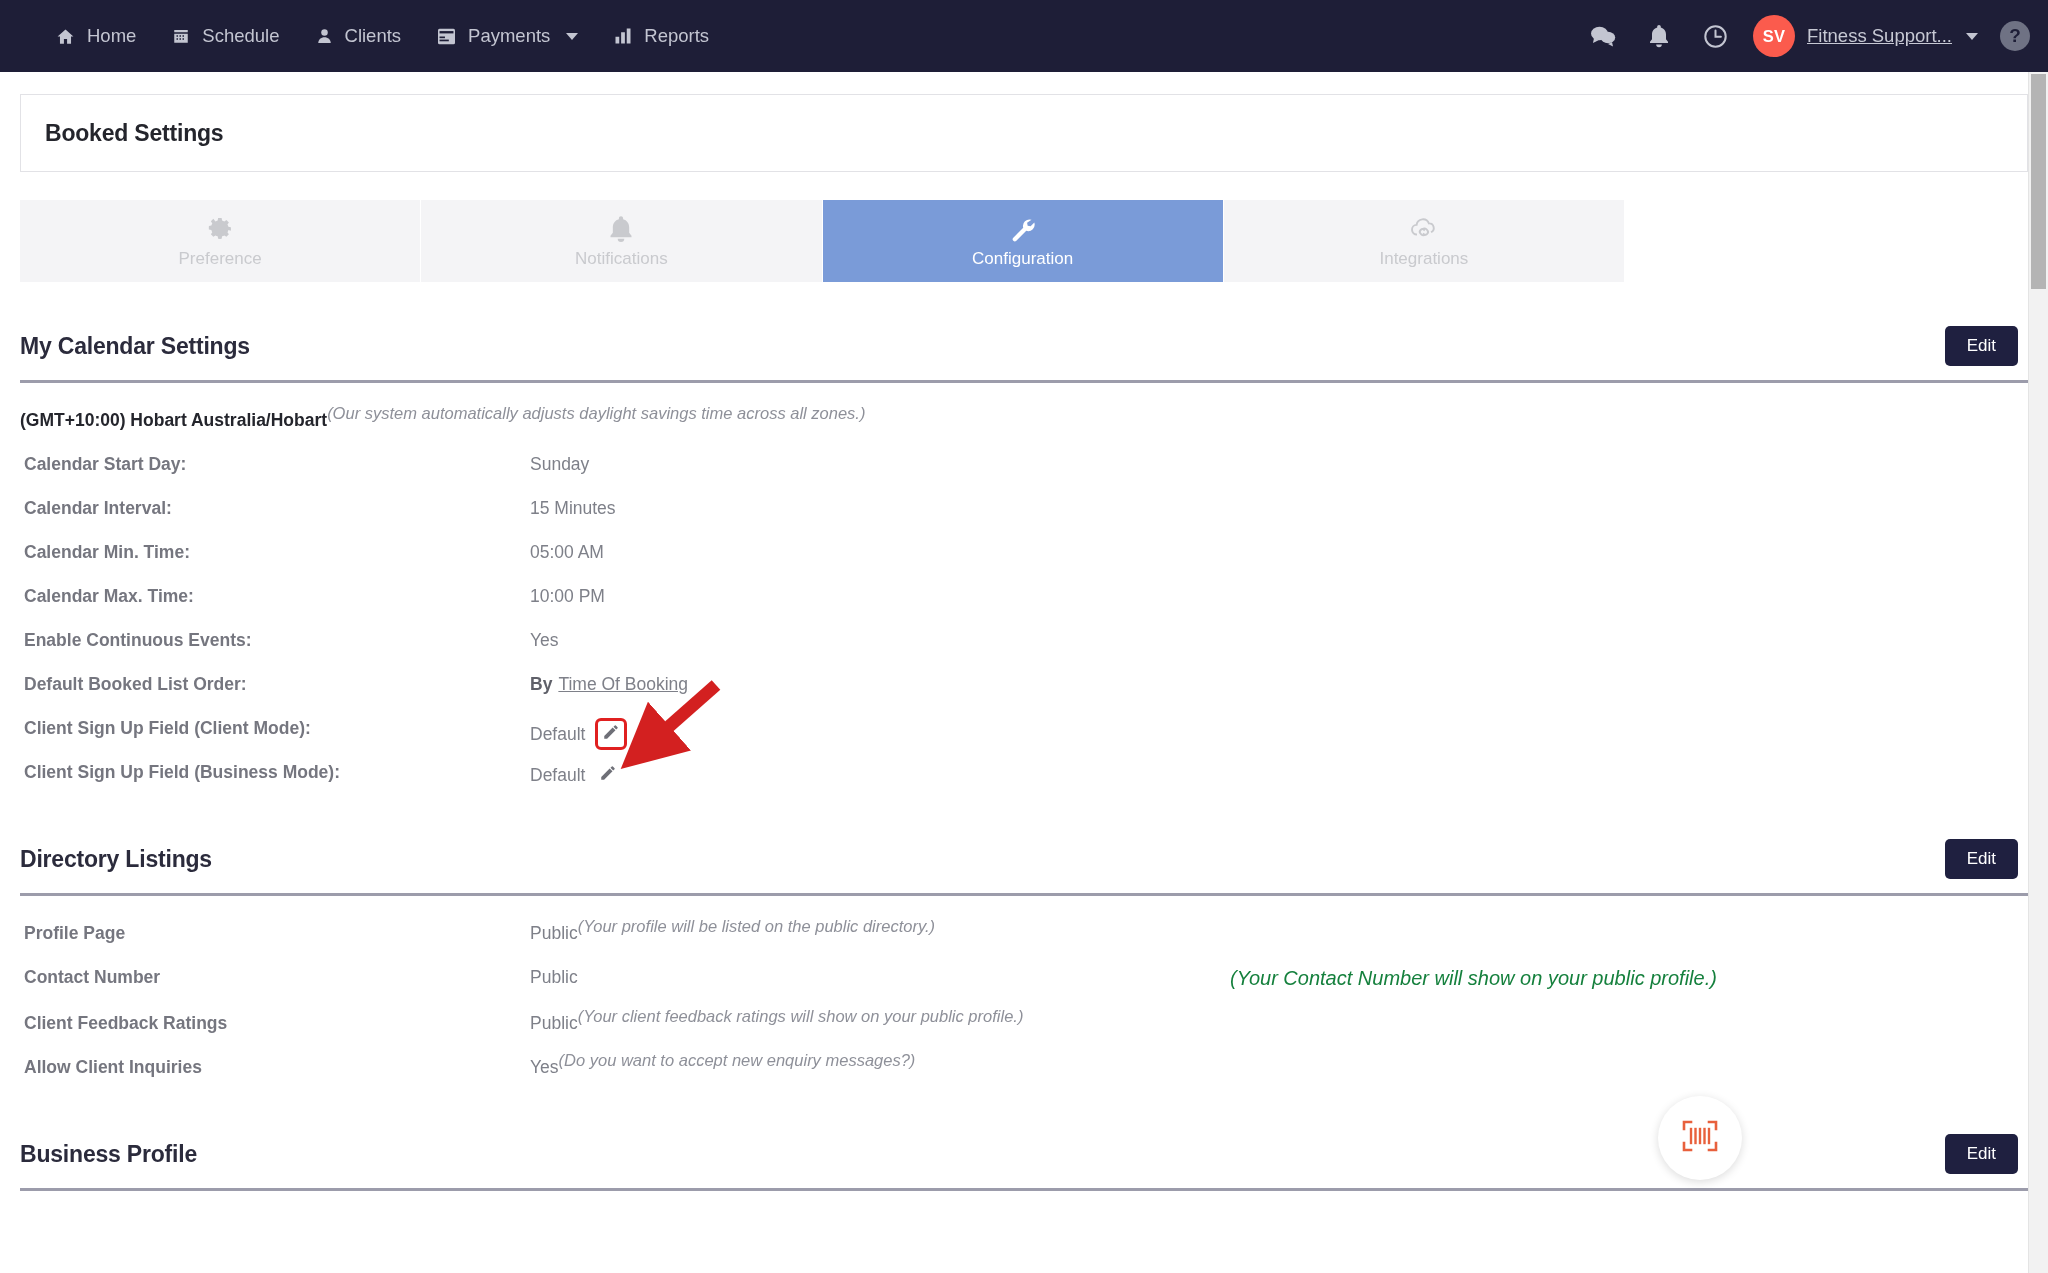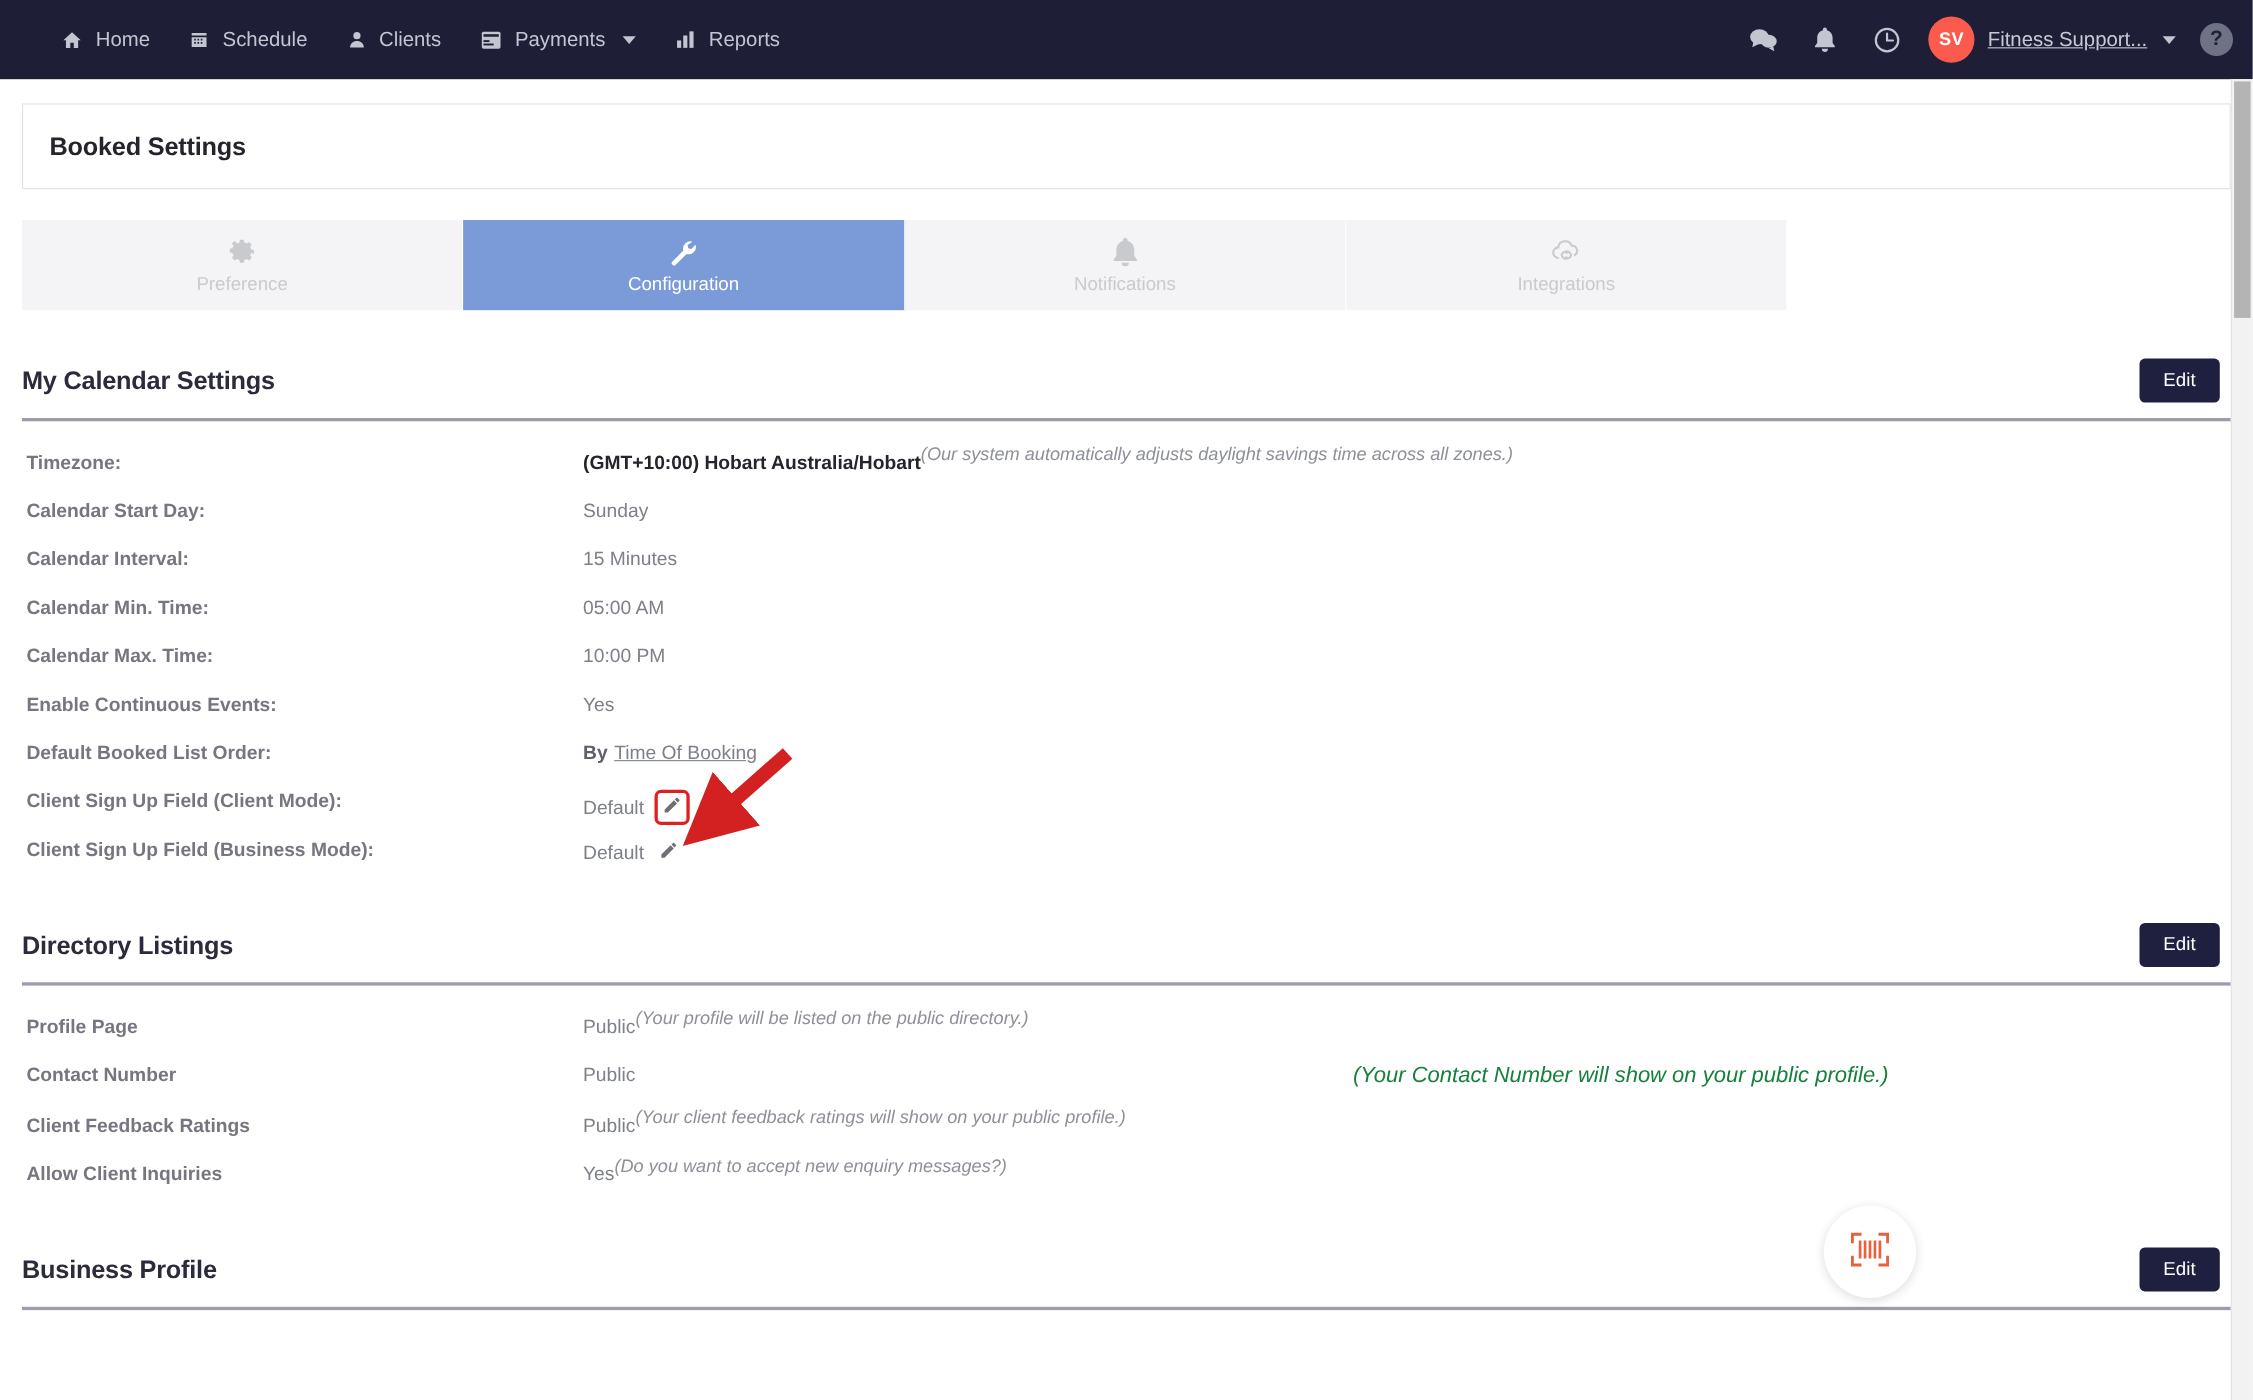--- a/index.html
+++ b/index.html
@@ -377,37 +377,37 @@
 
     <div class="tab">
       <span class="tab-icon">
         <svg width="28" height="28" viewBox="0 0 24 24" fill="#c9cace">
             <path d="M12 8.4a3.6 3.6 0 1 0 0 7.2 3.6 3.6 0 0 0 0-7.2zm9.3 5.1.1-1.5-.1-1.5-2.1-.4a7.4 7.4 0 0 0-.8-1.9l1.2-1.8-2.1-2.1-1.8 1.2c-.6-.4-1.2-.6-1.9-.8l-.4-2.1-1.5-.1-1.5.1-.4 2.1c-.7.2-1.3.4-1.9.8L6.3 3.3 4.2 5.4l1.2 1.8c-.4.6-.6 1.2-.8 1.9l-2.1.4L2.4 11l.1 1.5 2.1.4c.2.7.4 1.3.8 1.9l-1.2 1.8 2.1 2.1 1.8-1.2c.6.4 1.2.6 1.9.8l.4 2.1 1.5.1 1.5-.1.4-2.1c.7-.2 1.3-.4 1.9-.8l1.8 1.2 2.1-2.1-1.2-1.8c.4-.6.6-1.2.8-1.9z"></path>
           </svg>
       </span>
       <span class="tab-label">Preference</span>
     </div>
 
-    <div class="tab active">
-      <span class="tab-icon">
-        <svg width="28" height="28" viewBox="0 0 24 24" fill="#ffffff">
-            <path d="M19.3 4.1a5.6 5.6 0 0 0-7.1 6.9L3.7 19.5a1.8 1.8 0 0 0 2.6 2.6l8.5-8.5a5.6 5.6 0 0 0 6.9-7.1l-3.2 3.2-2.5-.5-.5-2.5z"></path>
-          </svg>
-      </span>
-      <span class="tab-label">Configuration</span>
-    </div>
-
     <div class="tab">
       <span class="tab-icon">
         <svg width="26" height="28" viewBox="0 0 22 24" fill="#c9cace">
           <path d="M11 1c-1 0-1.8.8-1.8 1.8v.8C6 4.4 4 7.2 4 10.6v4.6l-2 2.6v1.2h18v-1.2l-2-2.6v-4.6C18 7.2 16 4.4 12.8 3.6v-.8C12.8 1.8 12 1 11 1z"></path>
           <path d="M8.2 20.4a2.8 2.8 0 0 0 5.6 0z"></path>
         </svg>
       </span>
       <span class="tab-label">Notifications</span>
+    </div>
+
+    <div class="tab active">
+      <span class="tab-icon">
+        <svg width="28" height="28" viewBox="0 0 24 24" fill="#ffffff">
+            <path d="M19.3 4.1a5.6 5.6 0 0 0-7.1 6.9L3.7 19.5a1.8 1.8 0 0 0 2.6 2.6l8.5-8.5a5.6 5.6 0 0 0 6.9-7.1l-3.2 3.2-2.5-.5-.5-2.5z"></path>
+          </svg>
+      </span>
+      <span class="tab-label">Configuration</span>
     </div>
 
     <div class="tab">
       <span class="tab-icon">
         <svg width="30" height="28" viewBox="0 0 30 28" fill="none" stroke="#c9cace" stroke-width="1.9">
           <path d="M8 19.5a4.8 4.8 0 0 1-.4-9.6 6.4 6.4 0 0 1 12.3-1.5 4.6 4.6 0 0 1 2.1 8.8"></path>
           <path d="M13.6 14.2a2.6 2.6 0 0 1 3.7 0l.9.9a2.6 2.6 0 0 1-3.7 3.7l-.5-.5"></path>
           <path d="M16.2 19.6a2.6 2.6 0 0 1-3.7 0l-.9-.9a2.6 2.6 0 0 1 3.7-3.7l.5.5"></path>
         </svg>
       </span>
@@ -419,21 +419,20 @@
   <div class="section">
     <div class="section-head">
       <div class="section-title">My Calendar Settings</div>
       <button class="edit-btn">Edit</button>
     </div>
     <div class="section-rule"></div>
 
     <div class="rows">
 
       <div class="row">
-        <div class="row-label">Timezone:</div>
         <div class="val-col">
           <div class="row-value bold">(GMT+10:00) Hobart Australia/Hobart</div>
           <div class="row-hint">(Our system automatically adjusts daylight savings time across all zones.)</div>
         </div>
       </div>
 
       <div class="row">
         <div class="row-label">Calendar Start Day:</div>
         <div class="row-value">Sunday</div>
       </div>

